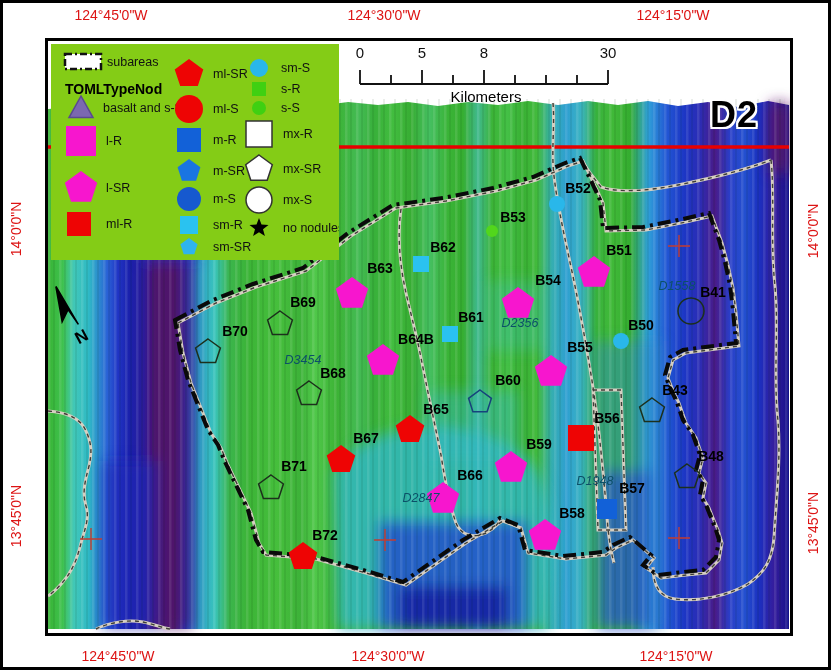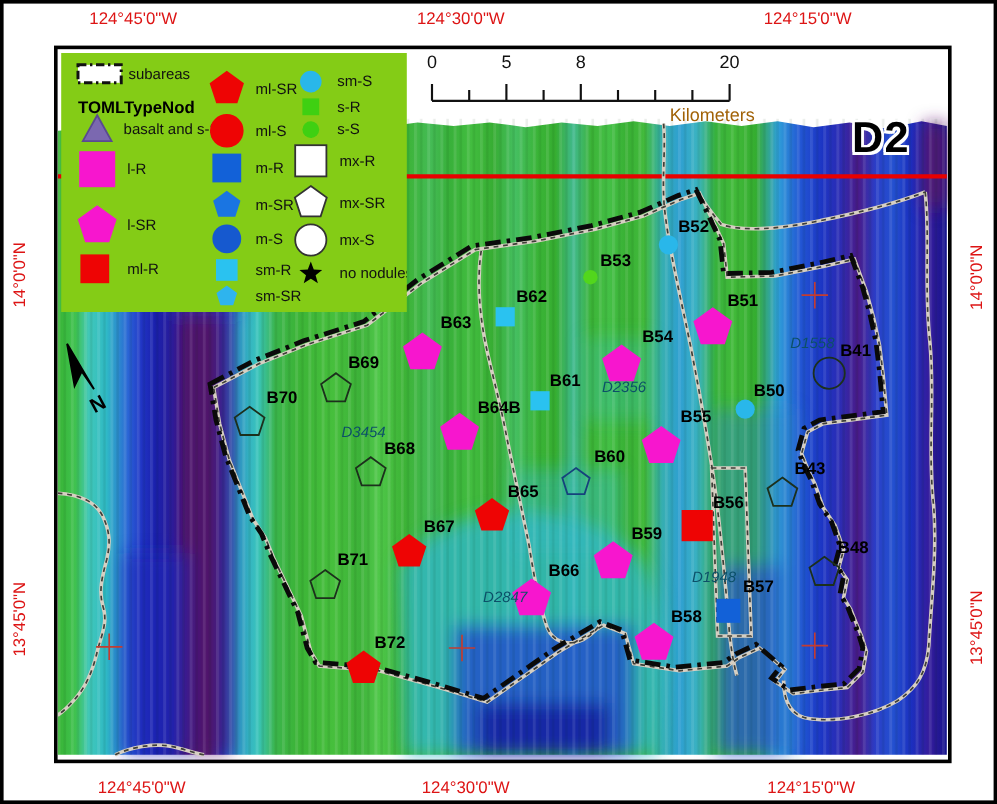--- a/index.html
+++ b/index.html
@@ -11,21 +11,21 @@
   .map{position:absolute;left:42px;top:35px;width:748px;height:598px;border:3px solid #000;
        box-sizing:border-box;background:#fff}
   .map > svg{position:absolute;left:0;top:0}
   .legend{position:absolute;left:3px;top:3px;width:288px;height:216px;background:#84cc16}
   .d2-label{position:absolute;left:662px;top:53px;font-size:36px;font-weight:700;color:#000;
     letter-spacing:1px;
     text-shadow:-2px -2px 0 #fff,2px -2px 0 #fff,-2px 2px 0 #fff,2px 2px 0 #fff,
                 0 -2px 0 #fff,0 2px 0 #fff,-2px 0 0 #fff,2px 0 0 #fff}
   .scalebar{position:absolute;left:295px;top:3px;width:286px;height:64px}
   .sb-num{position:absolute;top:0;font-size:15px;color:#111;transform:translateX(-50%)}
-  .sb-unit{position:absolute;top:44px;width:100%;text-align:right;font-size:15px;color:#a16207}
+  .sb-unit{position:absolute;top:44px;width:100%;text-align:center;font-size:15px;color:#000000}
   .stn{font:700 14px "Liberation Sans",sans-serif;fill:#000}
   .dive{font:italic 12.5px "Liberation Sans",sans-serif;fill:#0c5068}
   .leg-label{font:12.5px "Liberation Sans",sans-serif;fill:#111}
   .leg-title{font:700 14px "Liberation Sans",sans-serif;fill:#000}
 </style>
 </head>
 <body>
 
 <div class="canvas">
 
@@ -270,21 +270,21 @@
             <polygon points="208.0,174.0 210.5,180.6 217.5,180.9 212.0,185.3 213.9,192.1 208.0,188.2 202.1,192.1 204.0,185.3 198.5,180.9 205.5,180.6" fill="#000000"></polygon>
             <text x="232" y="188" class="leg-label">no nodules</text>
           </g>
       </svg>
     </div>
 
     <div class="scalebar">
       <span class="sb-num" style="left:17px">0</span>
       <span class="sb-num" style="left:79px">5</span>
       <span class="sb-num" style="left:141px">8</span>
-      <span class="sb-num" style="left:265px">20</span>
+      <span class="sb-num" style="left:265px">30</span>
       <svg width="286" height="64" style="position:absolute;left:0;top:0">
         <path d="M17,40 H265 M17,26 V40 M79,26 V40 M141,26 V40 M265,26 V40
                  M48,31 V40 M110,31 V40 M172,31 V40 M203,31 V40 M234,31 V40" stroke="#111" stroke-width="1.8" fill="none"></path>
       </svg>
       <div class="sb-unit">Kilometers</div>
     </div>
 
     <div class="d2-label">D2</div>
   </div>
 </div>

